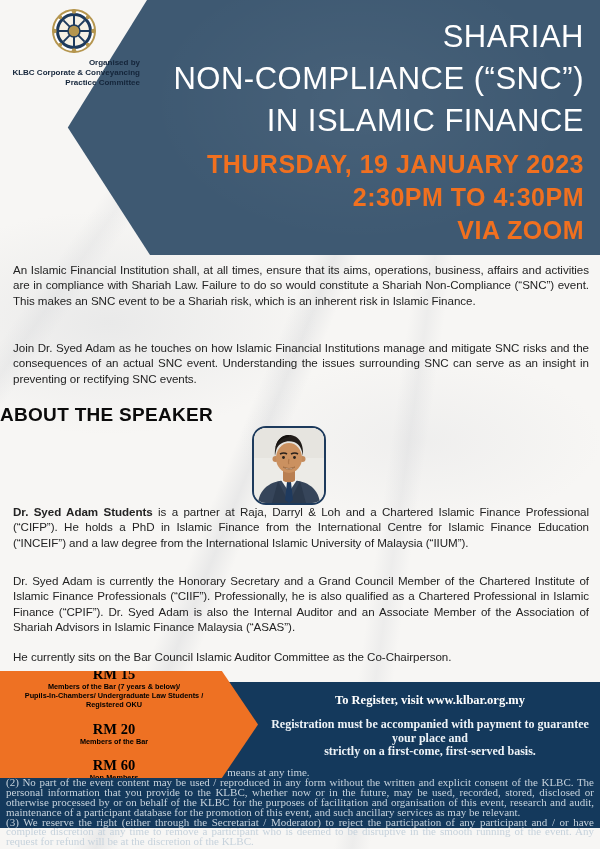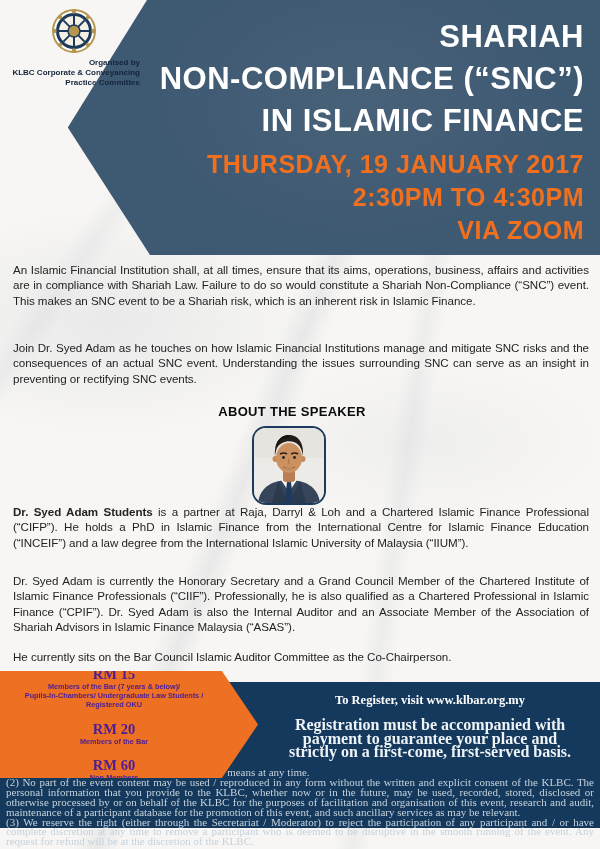--- a/index.html
+++ b/index.html
@@ -16,66 +16,66 @@
   }
   
   .header{
     position:absolute;left:0;top:0;width:600px;height:255px;
     background:
       radial-gradient(ellipse 300px 200px at 60% 40%, rgba(255,255,255,.05), transparent 70%),
       #3E5972;
     clip-path:polygon(24.5% 0, 100% 0, 100% 100%, 25% 100%, 11.3% 50%);
   }
   .title-block{position:absolute;top:16px;right:16px;text-align:right;color:#fff;
-    font-weight:700;font-size:31px;line-height:42px;letter-spacing:.5px;}
+    font-weight:400;font-size:31px;line-height:42px;letter-spacing:.5px;}
   .date-block{position:absolute;top:148px;right:16px;text-align:right;color:#F1701F;
     font-weight:700;font-size:25px;line-height:33px;letter-spacing:.5px;}
   
   .organiser{position:absolute;left:8px;top:8px;width:132px;text-align:right;color:#14253a;}
   .organiser .crest{display:block;margin:0 auto 4px auto;}
   .organiser .o-line{font-size:8px;font-weight:700;line-height:10px;}
   
   .copy{position:absolute;left:13px;width:576px;font-size:11.6px;line-height:15.6px;
     text-align:justify;color:#232323;letter-spacing:-.05px;}
   .copy b{font-weight:700;}
   
-  .speaker-heading{position:absolute;left:0;top:404px;width:584px;text-align:center;
-    font-size:13px;font-weight:700;color:#0b0b0b;letter-spacing:.3px;}
+  .speaker-heading{position:absolute;left:0;top:404px;width:584px;
+    font-size:19px;font-weight:700;color:#0b0b0b;letter-spacing:.3px;}
   .photo-frame{position:absolute;left:252px;top:426px;width:74px;height:79px;
     border:2.5px solid #1d3a5c;border-radius:14px;overflow:hidden;background:#eceae6;box-sizing:border-box;}
   
   .navy-box{position:absolute;left:0;top:682px;width:600px;height:146px;background:#14395C;}
   .register{position:absolute;left:265px;top:10px;width:330px;text-align:center;color:#fff;
     font-family:"Liberation Serif",serif;font-weight:700;}
   .register .r-line{font-size:12.5px;line-height:17px;}
-  .register .r-note{margin-top:9px;font-size:16px;line-height:13.5px;color:#eef3f7;}
+  .register .r-note{margin-top:9px;font-size:12px;line-height:13.5px;color:#eef3f7;}
   .legal{position:absolute;left:6px;right:6px;top:86px;color:#c6d2dc;
     font-family:"Liberation Serif",serif;font-size:11px;line-height:9.9px;text-align:justify;}
   
   .price-arrow{position:absolute;left:0;top:671px;width:258px;height:107px;background:#EE7123;
     clip-path:polygon(0 0, 86% 0, 100% 50%, 86% 100%, 0 100%);
     display:flex;flex-direction:column;justify-content:center;align-items:center;
     padding-right:30px;box-sizing:border-box;}
-  .price-item{text-align:center;color:#4c1d95;margin:6px 0;}
+  .price-item{text-align:center;color:#000000;margin:6px 0;}
   .price-amt{font-family:"Liberation Serif",serif;font-weight:700;font-size:14.5px;line-height:15px;}
   .price-desc{font-size:7.3px;font-weight:700;line-height:9.3px;}
 </style>
 </head>
 <body>
 
 <div class="flyer">
 
   <div class="header">
     <div class="title-block">
       <div>SHARIAH</div>
       <div>NON-COMPLIANCE (“SNC”)</div>
       <div>IN ISLAMIC FINANCE</div>
     </div>
     <div class="date-block">
-      <div>THURSDAY, 19 JANUARY 2017</div>
+      <div>THURSDAY, 19 JANUARY 2023</div>
       <div>2:30PM TO 4:30PM</div>
       <div>VIA ZOOM</div>
     </div>
   </div>
 
   <div class="organiser">
     <svg class="crest" width="46" height="46" viewBox="0 0 46 46">
       <circle cx="23" cy="23" r="21" fill="#ffffff" stroke="#b5964f" stroke-width="2"></circle>
       <circle cx="23" cy="23" r="16.5" fill="#f6f1e5" stroke="#1d3a5c" stroke-width="3"></circle>
       <g stroke="#1d3a5c" stroke-width="2">

